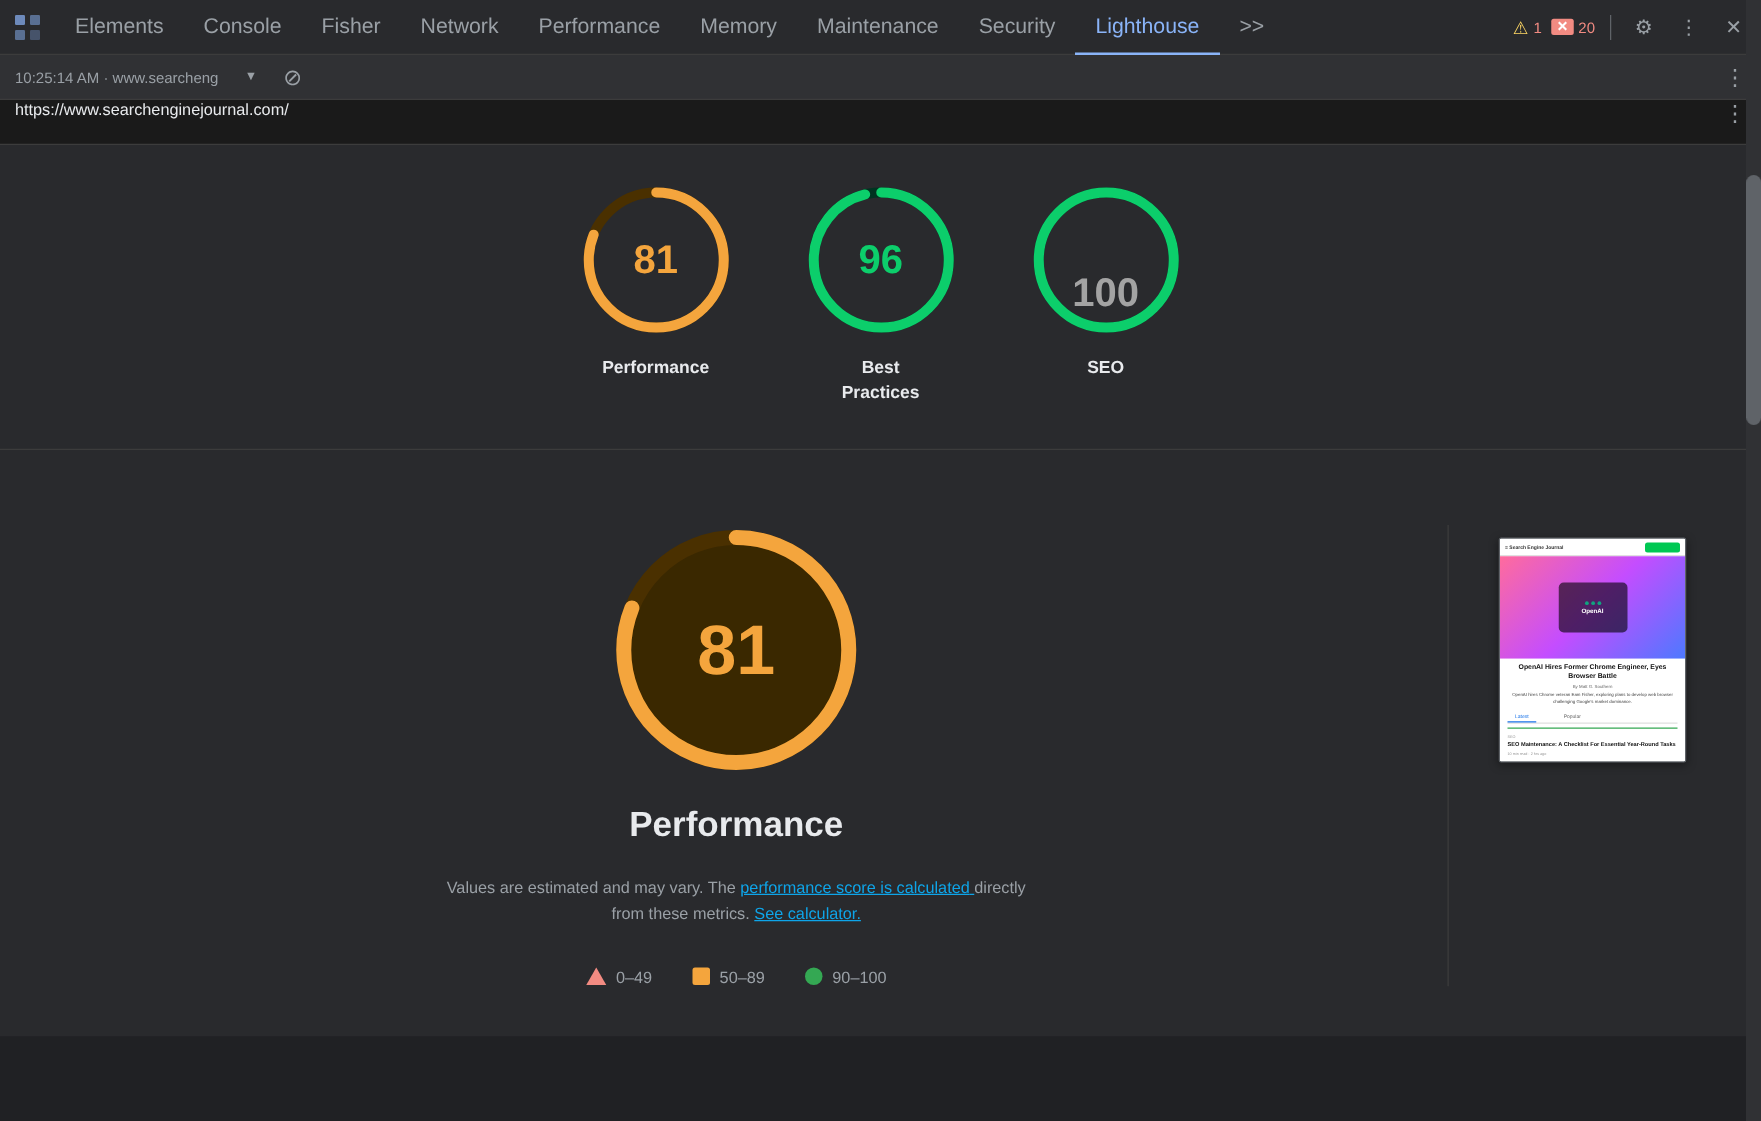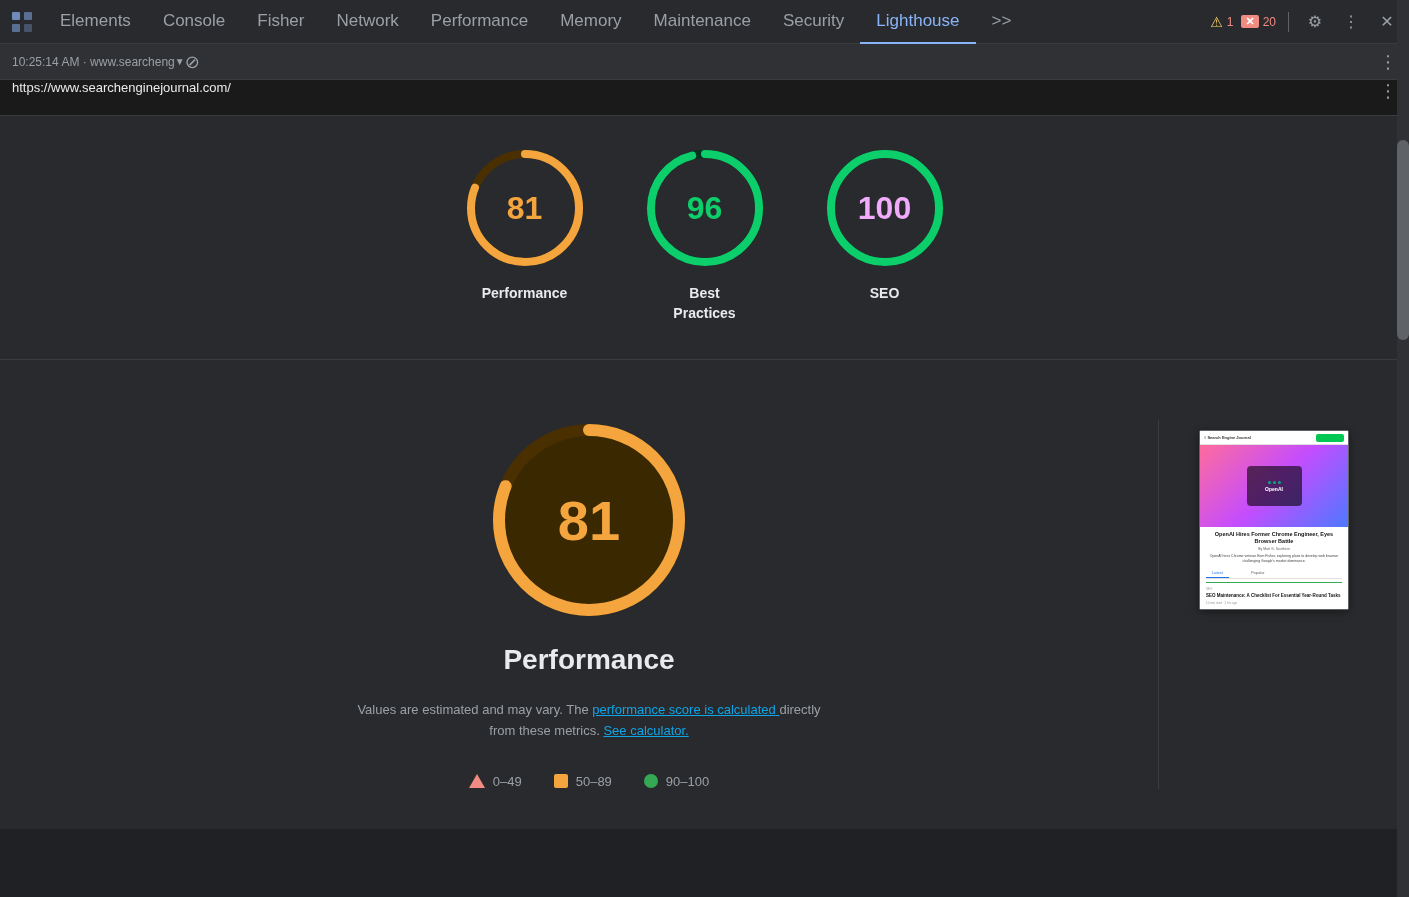--- a/index.html
+++ b/index.html
@@ -93,21 +93,21 @@
       margin: 0 4px;
     }
 
     
     .url-bar {
       background: #303134;
       height: 36px;
       display: flex;
       align-items: center;
       padding: 0 12px;
-      gap: 0;
+      gap: 21px;
       border-bottom: 1px solid #3c3c3c;
     }
     .url-timestamp {
       color: #9aa0a6;
       font-size: 12px;
       white-space: nowrap;
     }
     .three-dots-url {
       color: #9aa0a6;
       font-size: 18px;
@@ -509,21 +509,21 @@
     </div>
     <div class="score-label">Best<br>Practices</div>
   </div>
 
   <div class="score-item">
     <div class="score-circle">
       <svg viewBox="0 0 120 120">
         <circle class="track" cx="60" cy="60" r="54" stroke="#003320"></circle>
         <circle class="fill" cx="60" cy="60" r="54" stroke="#0cce6b" stroke-dasharray="339.3" stroke-dashoffset="0" stroke-linecap="round" fill="none" stroke-width="8"></circle>
       </svg>
-      <span class="score-number" style="color:#f0abfc;">100</span>
+      <span class="score-number" style="color:#a3a3a3;margin-top:26px;">100</span>
     </div>
     <div class="score-label">SEO</div>
   </div>
 </div>
 
 <div class="main-content">
   <div class="left-panel">
 
     <div class="large-circle">
       <svg viewBox="0 0 200 200">

